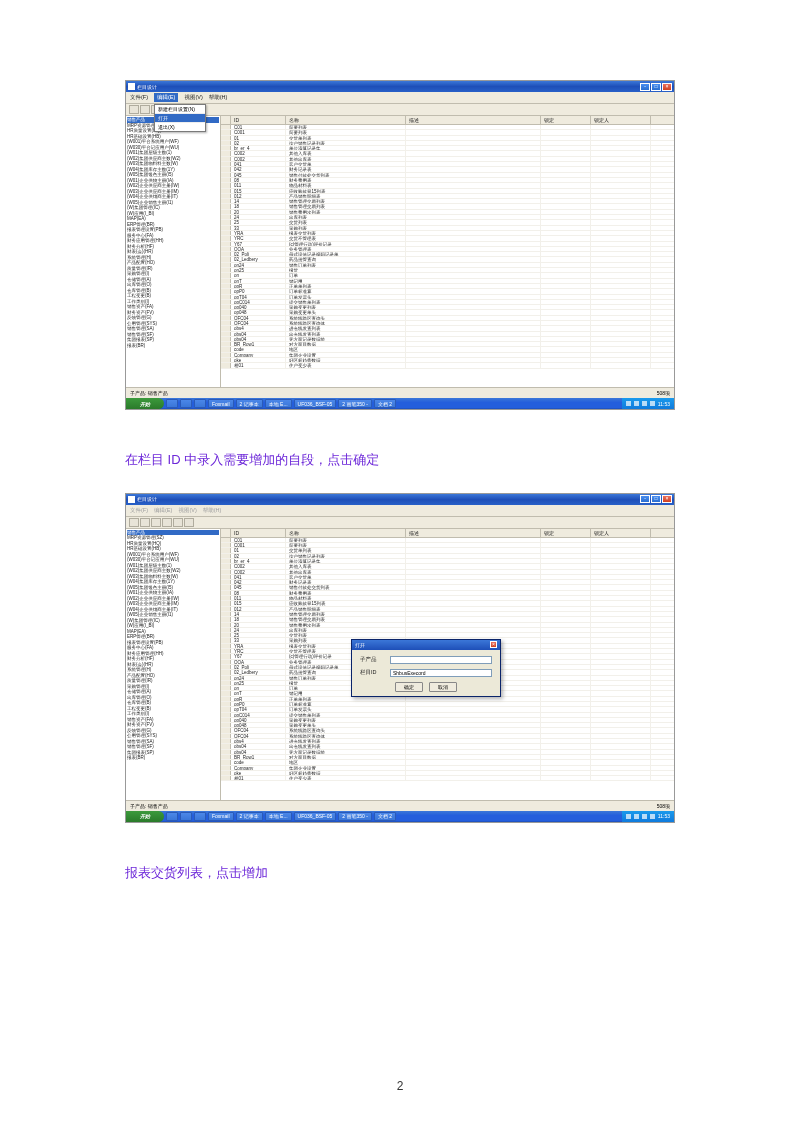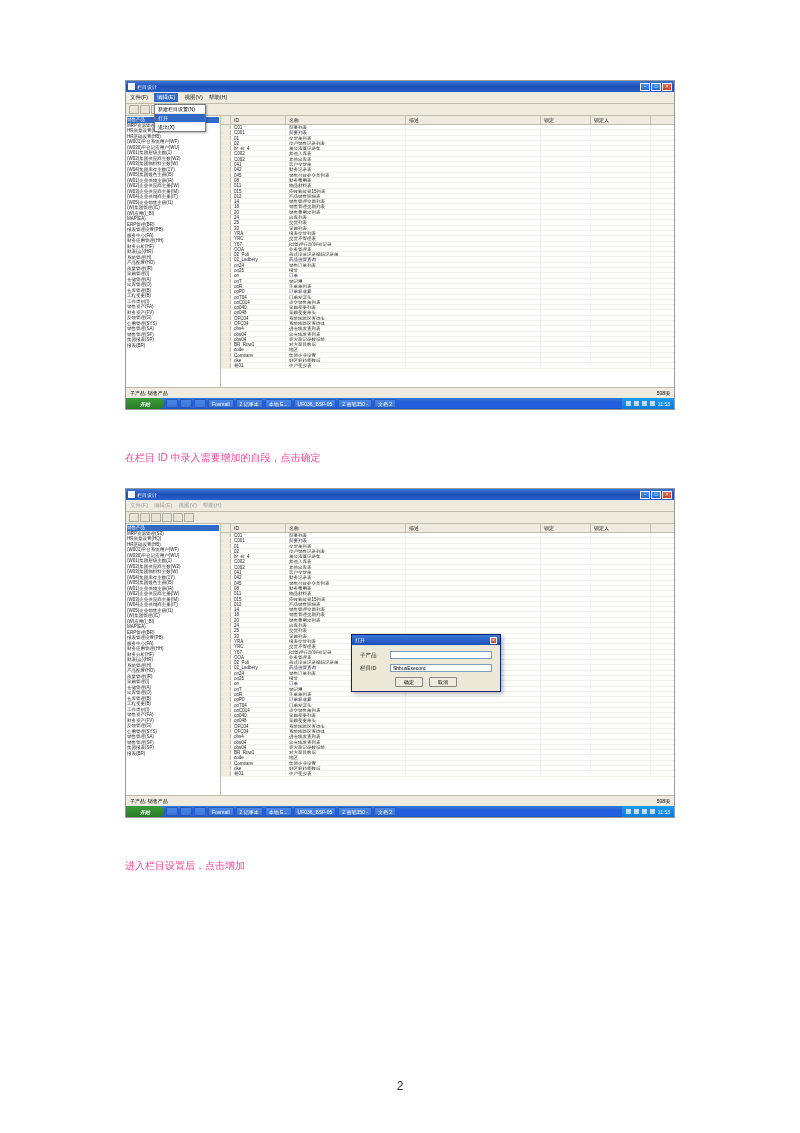--- a/index.html
+++ b/index.html
@@ -274,22 +274,22 @@
   }
   .dlg-buttons button {
     width: 28px;
     height: 10px;
     font-size: 5px;
     background: #efebde;
     border: 1px solid #888;
     border-radius: 1px;
   }
   .caption {
-    font-size: 10px;
-    color: #ec4899;
+    font-size: 13px;
+    color: #6d28d9;
     margin: 10px 0 22px 0;
     line-height: 1.6;
   }
   .page-num {
     position: absolute;
     bottom: 40px;
     left: 0; right: 0;
     text-align: center;
     font-size: 12px;
     color: #333;
@@ -1301,17 +1301,17 @@
       <div class="tray">
         <span class="icon"></span>
         <span class="icon"></span>
         <span class="icon"></span>
         <span class="icon"></span>
         <span>11:53</span>
       </div>
     </div>
   </div>
 
-  <div class="caption">进入栏目设置后，点击增加</div>
+  <div class="caption">报表交货列表，点击增加</div>
 
 </div>
 
 <div class="page-num">2</div>
 
 </body></html>

